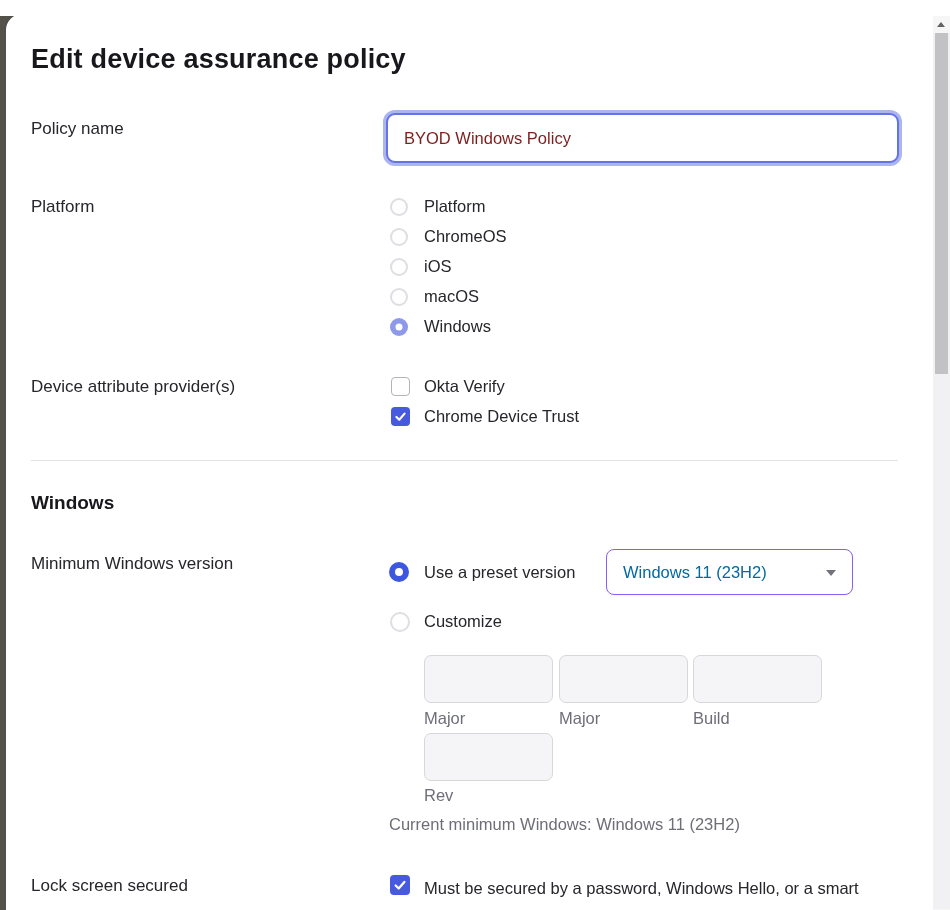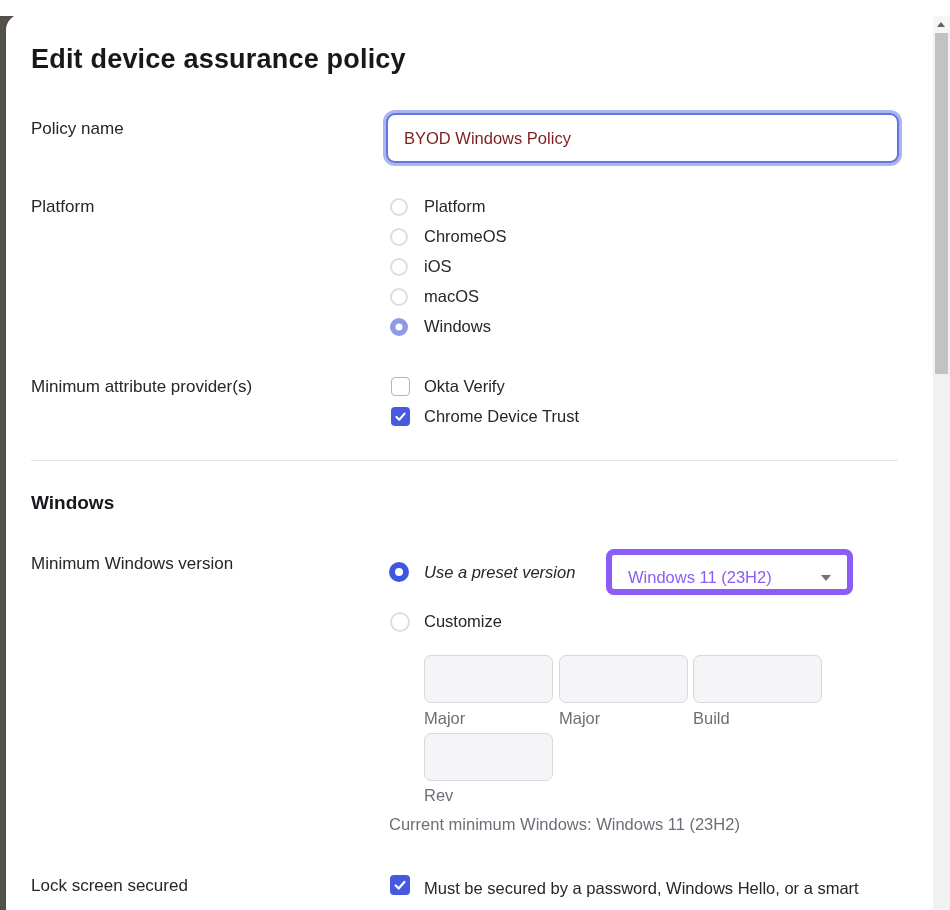--- a/index.html
+++ b/index.html
@@ -45,22 +45,22 @@
   .radio.sel-blue .dot{width:8px;height:8px;}
   
   .chk{
     width:19px;height:19px;border-radius:4px;box-sizing:border-box;
     background:#fff;border:1.5px solid #b3b3ba;
   }
   .chk.on{background:#4659df;border:none;display:flex;align-items:center;justify-content:center;}
   
   .select-box{
     left:606px;top:533px;width:247px;height:46px;box-sizing:border-box;
-    border:6px solid #8b5cf6;border-radius:8px;background:#fff;
-    font-size:16.5px;color:#8b5cf6;line-height:44px;padding:0 16px;
+    border:1px solid #8b5cf6;border-radius:8px;background:#fff;
+    font-size:16.5px;color:#0369a1;line-height:44px;padding:0 16px;
     box-shadow:0 1px 2px rgba(0,0,0,0.04);
   }
   .caret-down{
     position:absolute;right:16px;top:20px;width:0;height:0;
     border-left:5px solid transparent;border-right:5px solid transparent;
     border-top:6px solid #72727b;
   }
   
   .mini-input{
     width:129px;height:48px;box-sizing:border-box;
@@ -108,41 +108,41 @@
   <div class="abs opt-label" style="left:424px;top:241px;">iOS</div>
 
   <div class="abs radio" style="left:390px;top:272px;"></div>
   <div class="abs opt-label" style="left:424px;top:271px;">macOS</div>
 
   <div class="abs radio sel-light" style="left:390px;top:302px;">
     <span class="dot"></span>
   </div>
   <div class="abs opt-label" style="left:424px;top:301px;">Windows</div>
 
-  <div class="abs field-label" style="top:361px;">Minimum attribute provider(s)</div>
+  <div class="abs field-label" style="top:361px;">Device attribute provider(s)</div>
 
   <div class="abs chk" style="left:391px;top:361px;"></div>
   <div class="abs opt-label" style="left:424px;top:361px;">Okta Verify</div>
 
   <div class="abs chk on" style="left:391px;top:391px;">
     <svg width="13" height="13" viewBox="0 0 16 16">
       <path d="M3 8.5 L6.5 12 L13 4.5" stroke="#ffffff" stroke-width="2.6" fill="none" stroke-linecap="round" stroke-linejoin="round"></path>
     </svg>
   </div>
   <div class="abs opt-label" style="left:424px;top:391px;">Chrome Device Trust</div>
 
   <div class="abs divider"></div>
   <div class="abs section-heading">Windows</div>
 
   <div class="abs field-label" style="top:538px;">Minimum Windows version</div>
 
   <div class="abs radio sel-blue" style="left:389px;top:546px;">
     <span class="dot"></span>
   </div>
-  <div class="abs opt-label" style="left:424px;top:547px;font-style:italic;">Use a preset version</div>
+  <div class="abs opt-label" style="left:424px;top:547px;">Use a preset version</div>
 
   <div class="abs select-box">
     <span>Windows 11 (23H2)</span>
     <span class="caret-down"></span>
   </div>
 
   <div class="abs radio" style="left:390px;top:596px;width:20px;height:20px;"></div>
   <div class="abs opt-label" style="left:424px;top:596px;">Customize</div>
 
   <div class="abs mini-input" style="left:424px;top:639px;"></div>

